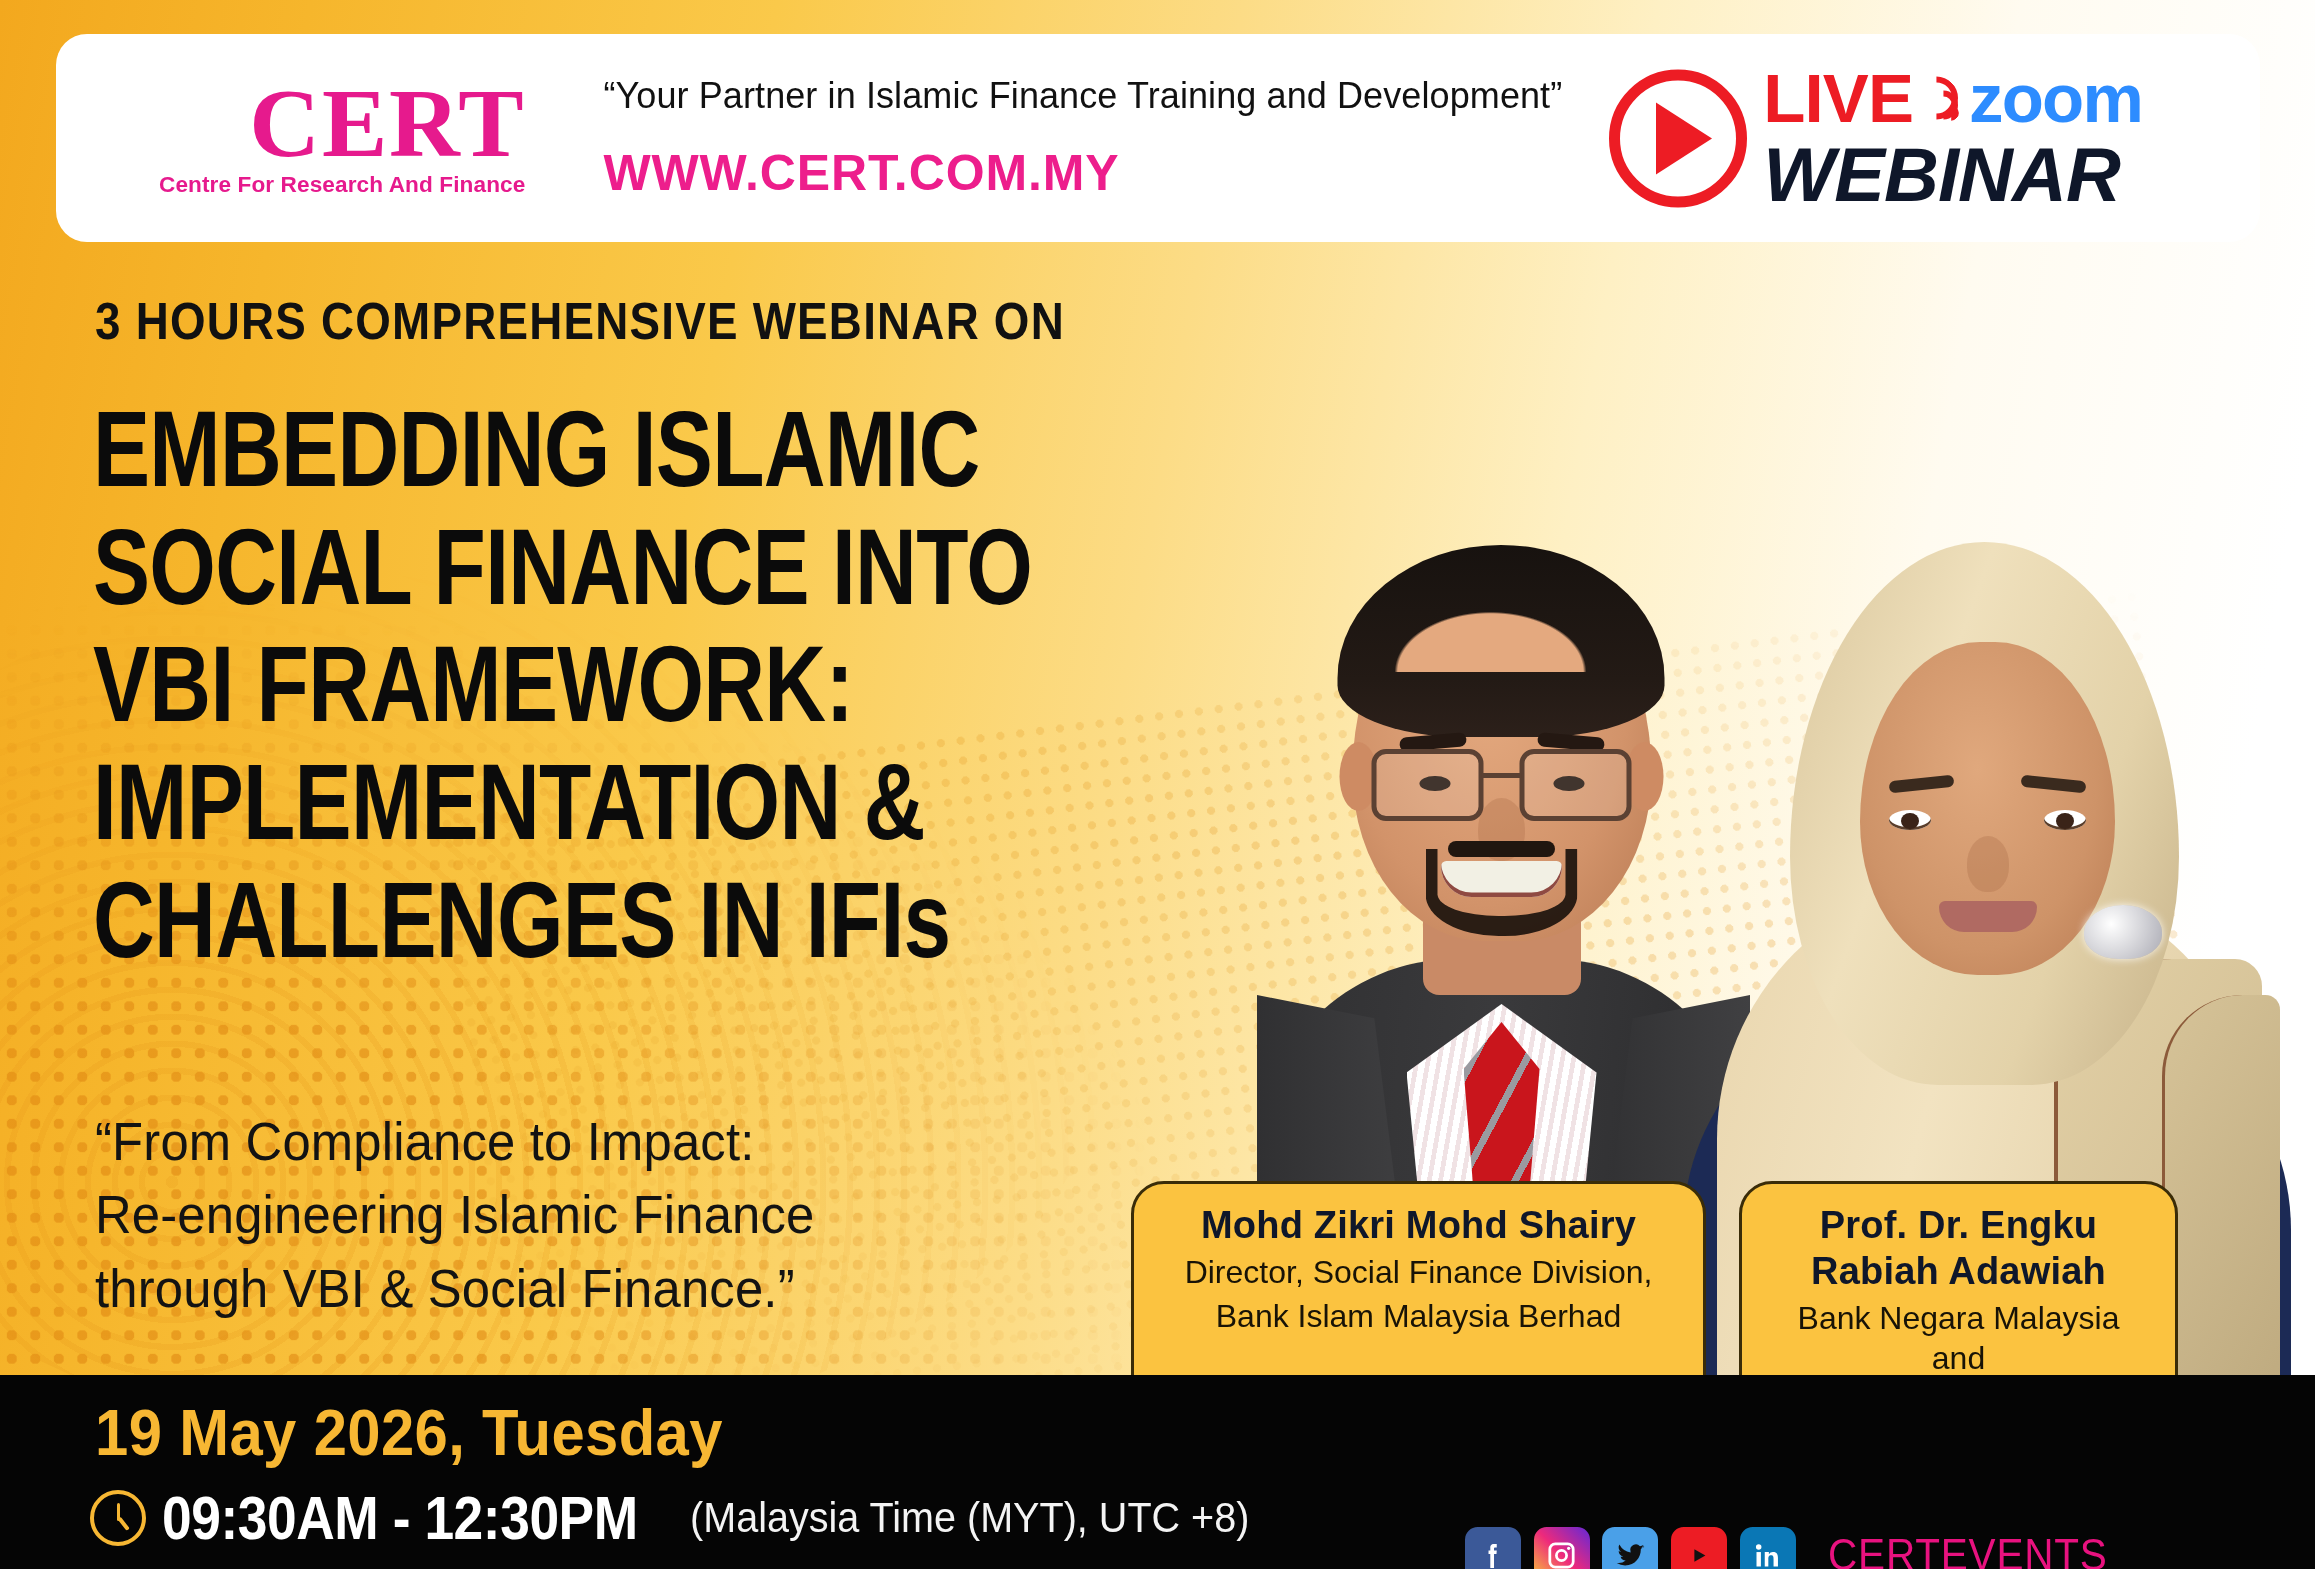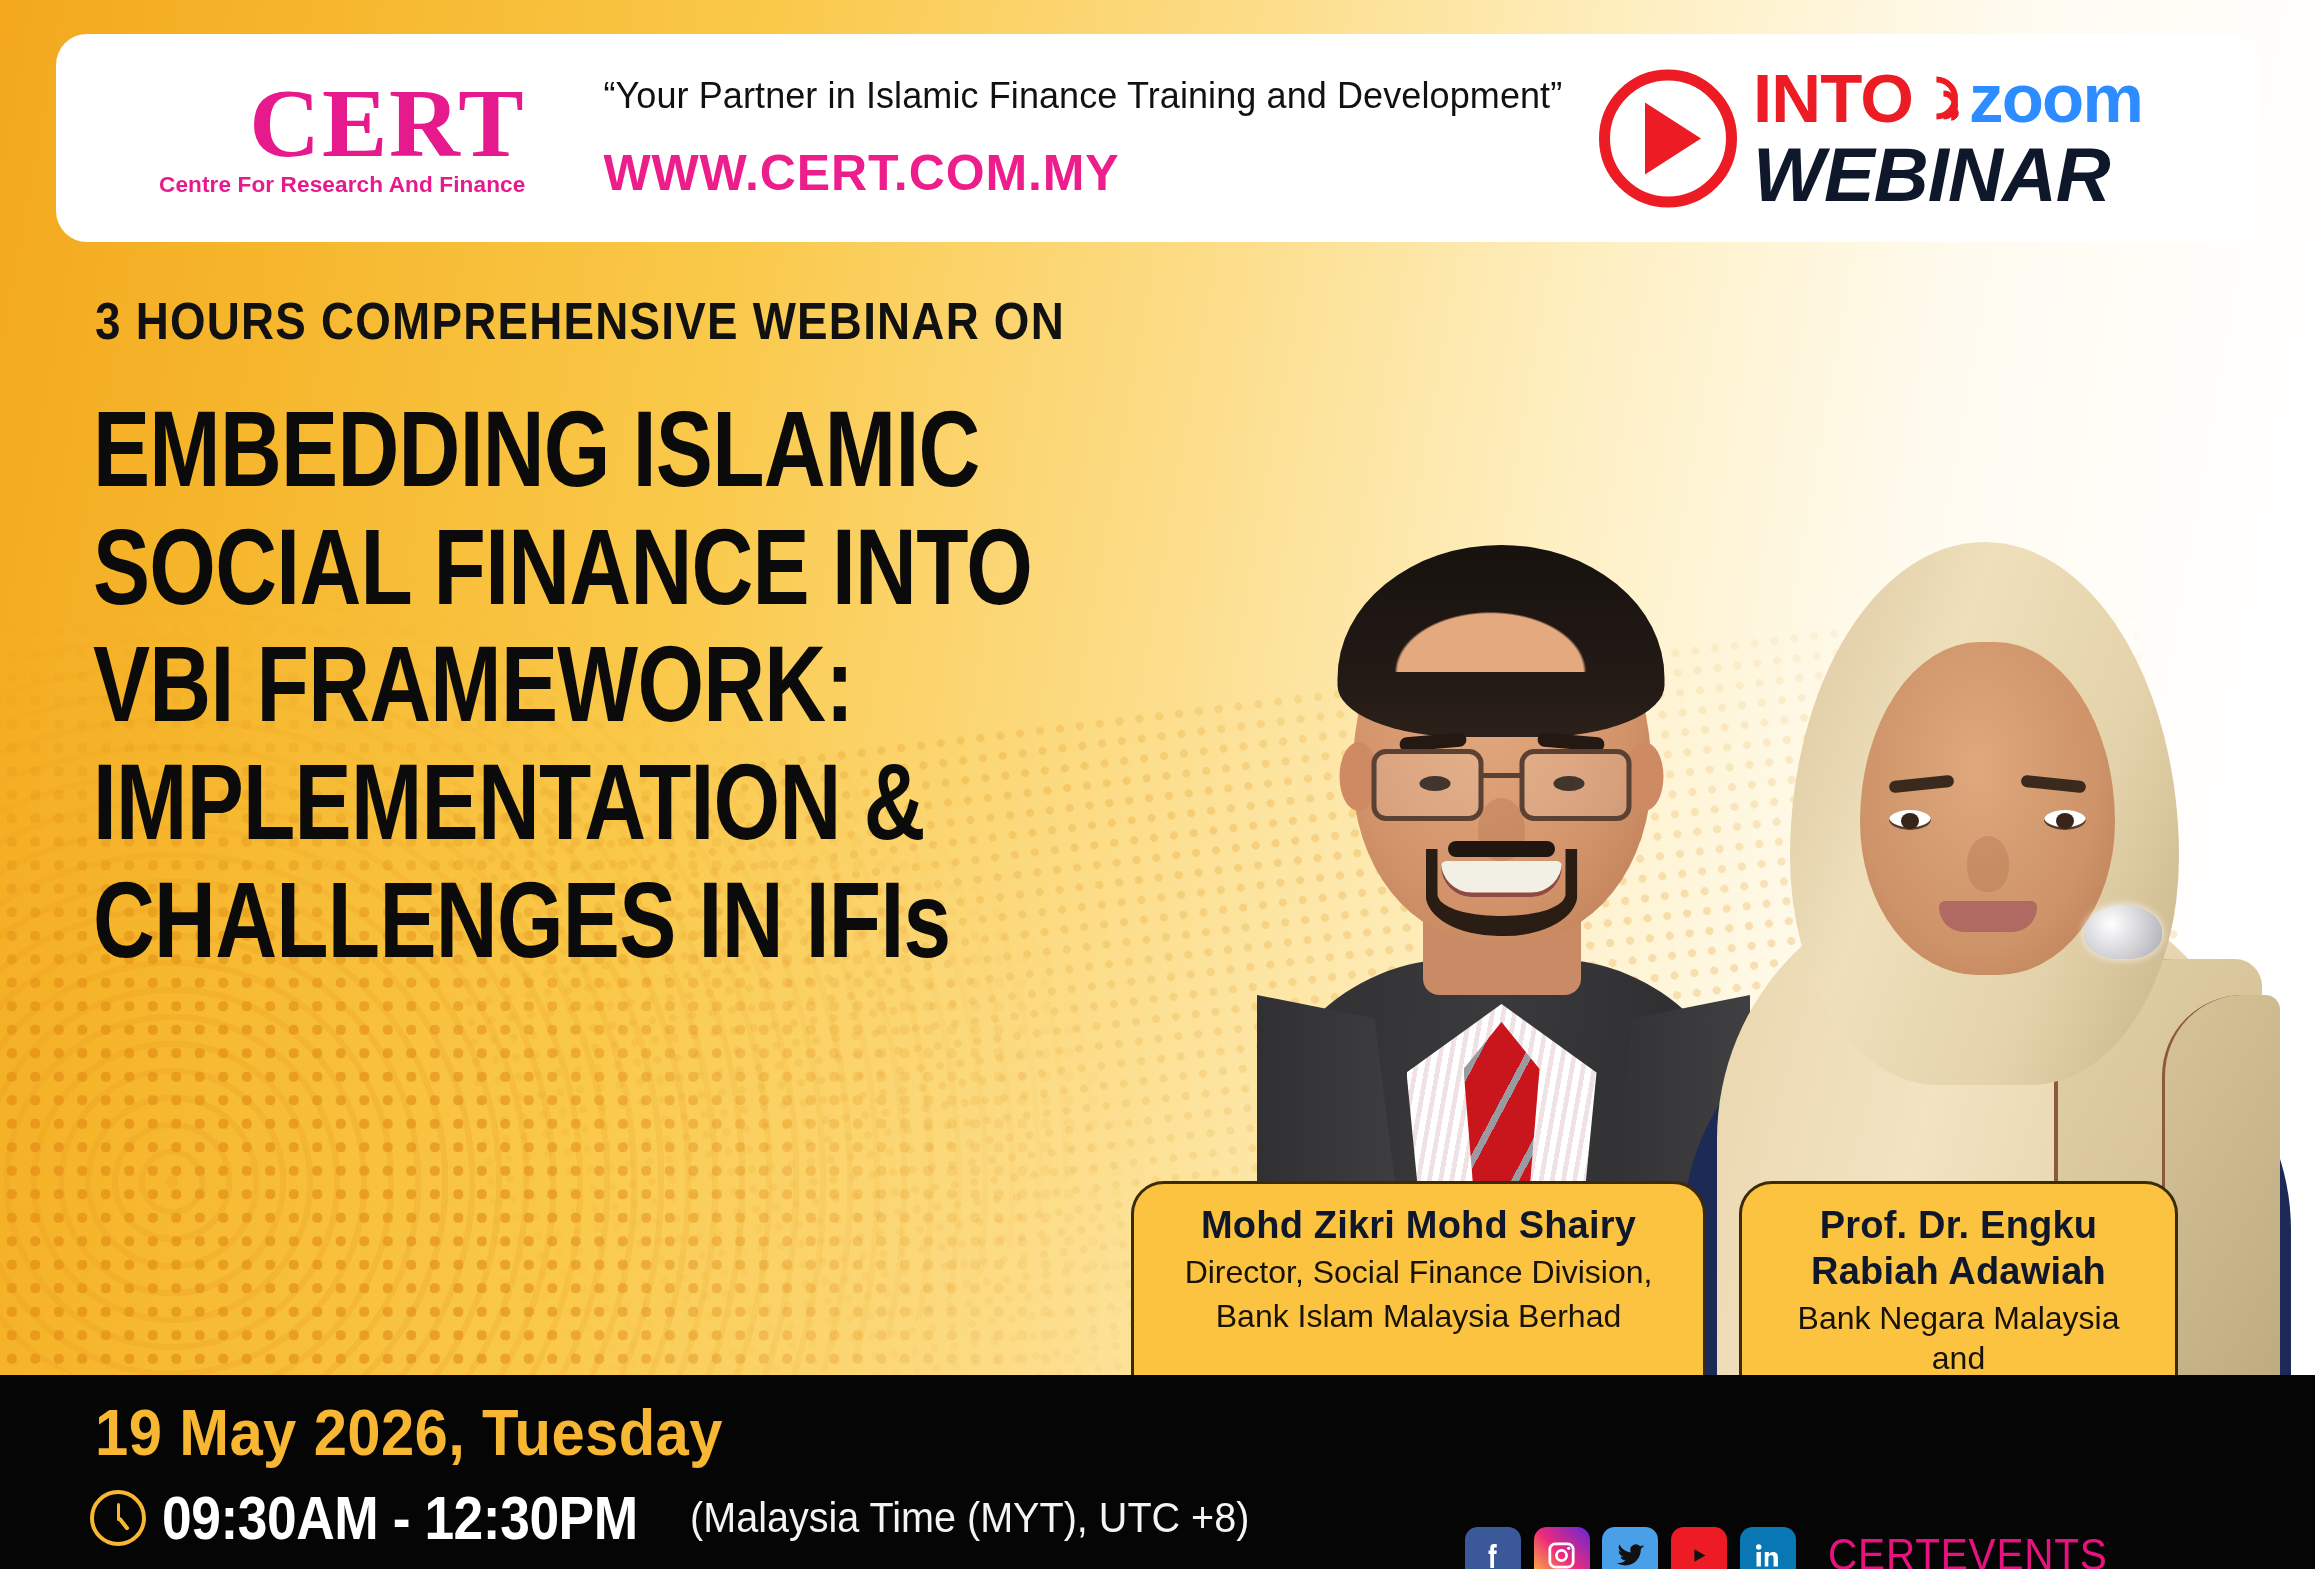--- a/index.html
+++ b/index.html
@@ -373,21 +373,21 @@
       <div class="tagline">“Your Partner in Islamic Finance Training and Development”</div>
       <div class="weburl">WWW.CERT.COM.MY</div>
     </div>
 
     <div class="live-badge">
       <div class="play-circle">
         <div class="play-tri"></div>
       </div>
       <div class="badge-words">
         <div class="badge-row1">
-          <span class="live-word">INTO</span>
+          <span class="live-word">LIVE</span>
           <span class="wifi">
               <i></i>
               <i></i>
               <i></i>
             </span>
           <span class="zoom-word">zoom</span>
         </div>
         <div class="webinar-word">WEBINAR</div>
       </div>
     </div>
@@ -396,20 +396,25 @@
   <div class="kicker">3 HOURS COMPREHENSIVE WEBINAR ON</div>
 
   <div class="headline">
     <div class="hl">EMBEDDING ISLAMIC</div>
     <div class="hl">SOCIAL FINANCE INTO</div>
     <div class="hl">VBI FRAMEWORK:</div>
     <div class="hl">IMPLEMENTATION &amp;</div>
     <div class="hl">CHALLENGES IN IFIs</div>
   </div>
 
+  <div class="quote">
+    <div class="ql">“From Compliance to Impact:</div>
+    <div class="ql">Re-engineering Islamic Finance</div>
+    <div class="ql">through VBI &amp; Social Finance.”</div>
+  </div>
 
   <div class="photos">
 
     <div class="ph man">
       <div class="m-body"></div>
       <div class="m-shirt"></div>
       <div class="m-tie"></div>
       <div class="m-lapelL"></div>
       <div class="m-lapelR"></div>
       <div class="m-neck"></div>

